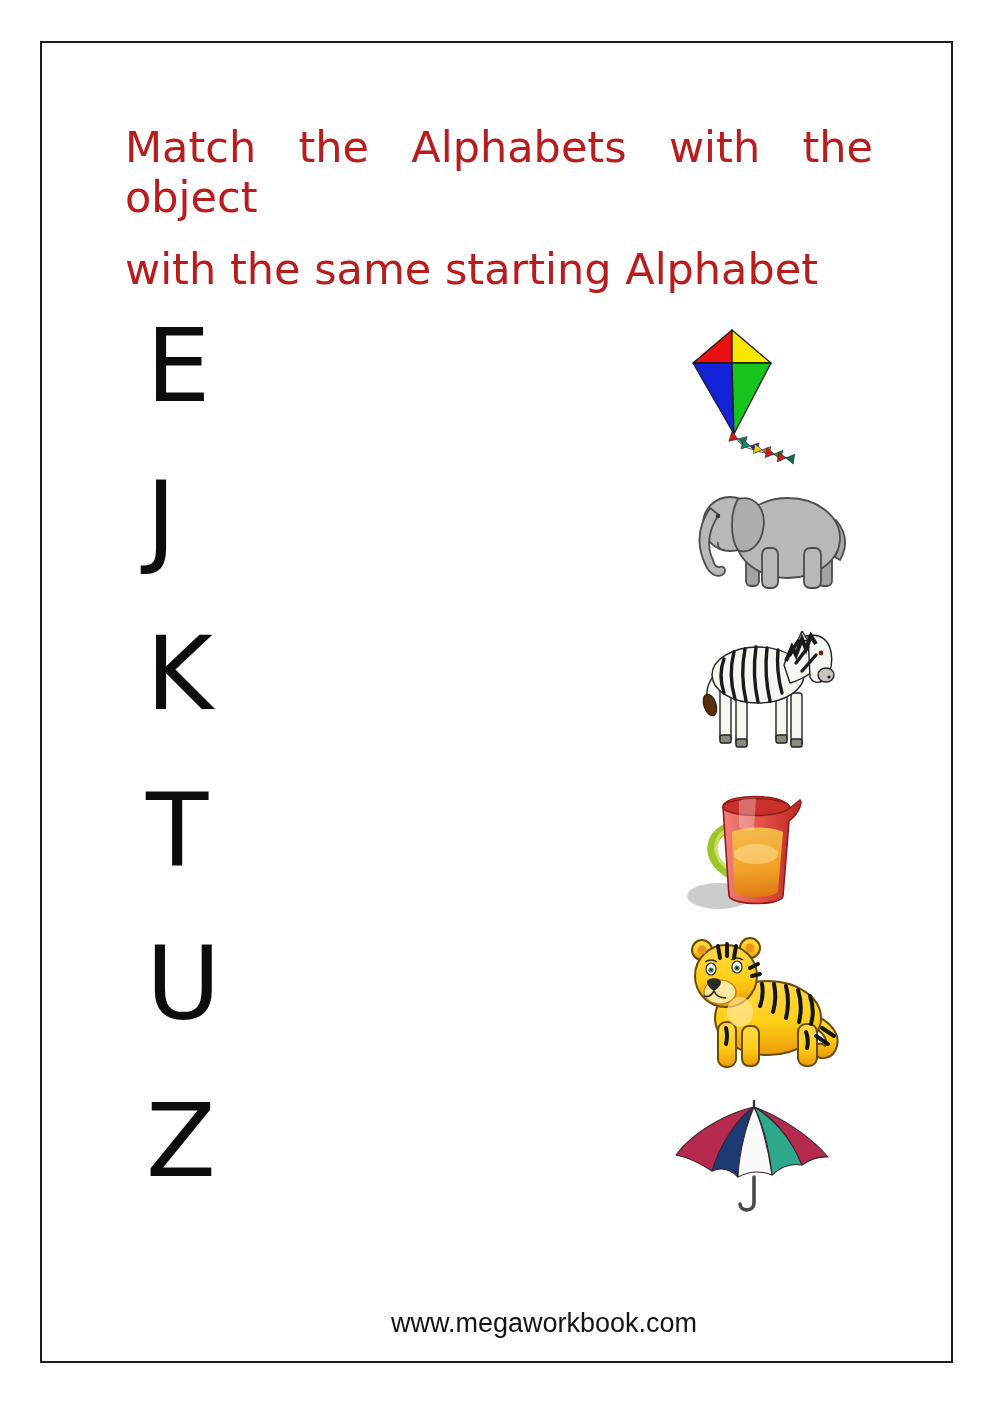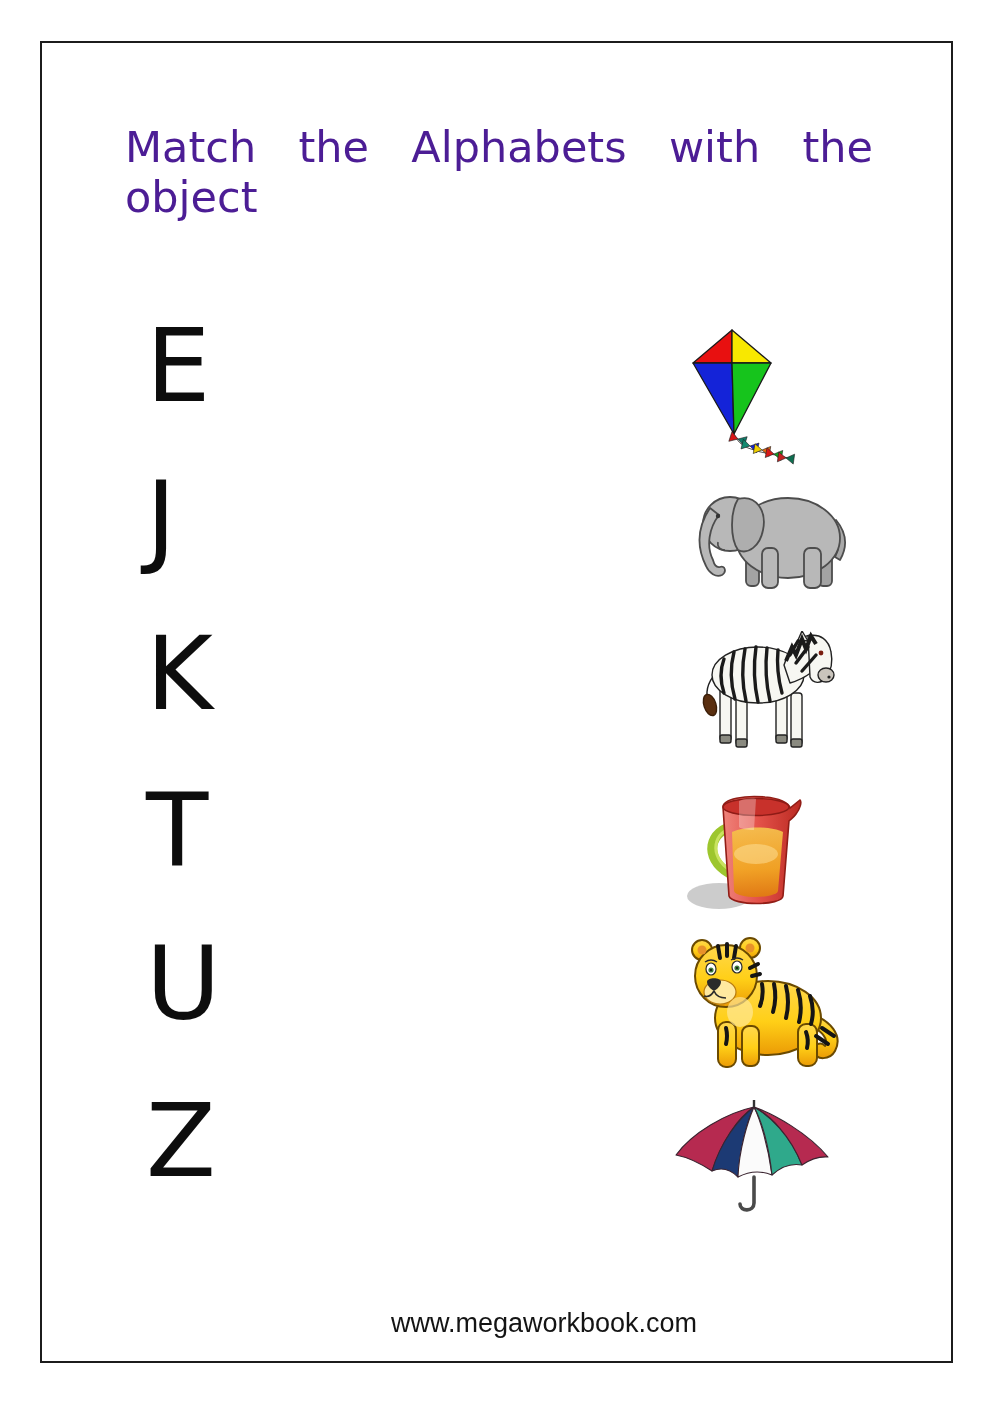--- a/index.html
+++ b/index.html
@@ -1,38 +1,39 @@
 <!DOCTYPE html>
 <html><head>
 <meta charset="utf-8">
 <style>
   html,body{margin:0;padding:0;background:#ffffff;}
   .sheet{position:relative;width:992px;height:1403px;background:#ffffff;overflow:hidden;
          font-family:"Liberation Sans",sans-serif;color:#111;}
   .page-border{position:absolute;left:40px;top:41px;width:913px;height:1322px;
                border:2px solid #1c1c1c;box-sizing:border-box;}
-  .title{position:absolute;left:125px;top:122px;width:760px;font-size:43px;color:#4c1d95;
+  .title{position:absolute;left:125px;top:122px;width:760px;font-size:43px;color:#b91c1c;
          font-family:"DejaVu Sans",sans-serif;}
   .title .line1{width:748px;text-align:justify;text-align-last:justify;margin-bottom:22px;}
   .title .line2{text-align:left;}
   .letter{position:absolute;left:146px;font-size:102px;line-height:1;color:#0d0d0d;
           font-family:"DejaVu Sans",sans-serif;cursor:pointer;}
   .pic{position:absolute;cursor:pointer;}
   .footer{position:absolute;left:0;top:1308px;width:100%;text-align:center;font-size:27px;
           color:#141414;font-family:"Liberation Sans",sans-serif;margin-left:48px;}
 </style>
 </head>
 <body>
 
 <div class="sheet">
 
   <div class="page-border"></div>
 
   <div class="title">
     <div class="line1">Match the Alphabets with the object</div>
+    <div class="line2">with the same starting Alphabet</div>
   </div>
 
   <div class="letter" style="top:315px">E</div>
   <div class="letter" style="top:468px">J</div>
   <div class="letter" style="top:623px">K</div>
   <div class="letter" style="top:780px">T</div>
   <div class="letter" style="top:933px">U</div>
   <div class="letter" style="top:1090px">Z</div>
 
   <svg class="pic" style="left:688px;top:326px" width="112" height="140" viewBox="0 0 112 140">

